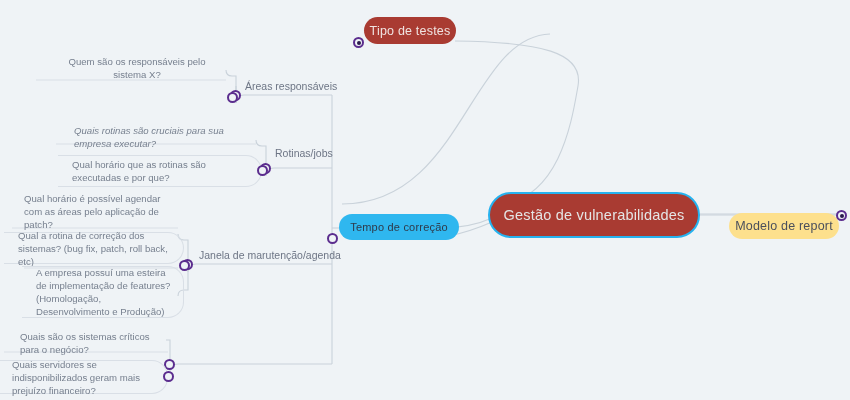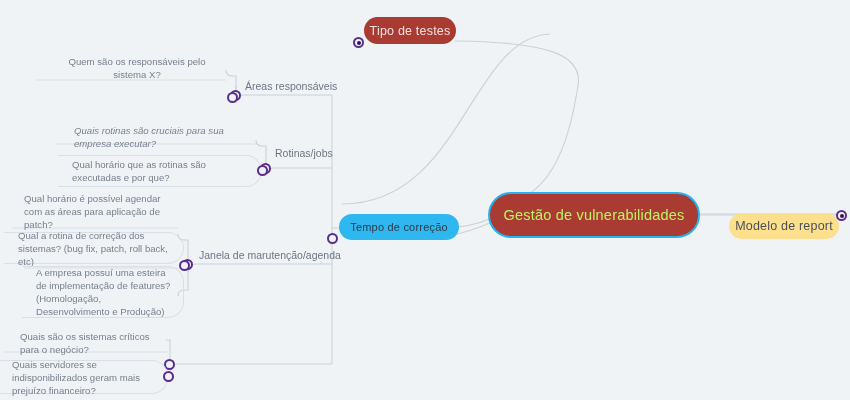--- a/index.html
+++ b/index.html
@@ -12,21 +12,21 @@
   #canvas{position:relative;width:850px;height:400px;}
   svg.links{position:absolute;left:0;top:0;width:850px;height:400px;}
 
   
   .pill{
     position:absolute;display:flex;align-items:center;justify-content:center;
     border-radius:999px;white-space:nowrap;box-sizing:border-box;
     letter-spacing:.2px;
   }
   .pill-central{
-    background:#a93b32;color:#bef264;font-size:14.5px;
+    background:#a93b32;color:#e5e5e5;font-size:14.5px;
     border:2px solid #26b2ef;
     box-shadow:0 0 0 0 rgba(0,0,0,0);
   }
   .pill-red{background:#a93b32;color:#f0e3e1;font-size:12.5px;}
   .pill-blue{background:#2fb7ef;color:#2f3a4a;font-size:11px;}
   .pill-yellow{background:#fde08d;color:#4a4f5c;font-size:12.5px;}
 
   
   .branch-label{
     position:absolute;font-size:10.5px;color:#6d7585;white-space:nowrap;
@@ -166,21 +166,21 @@
   <div class="leaf plain" style="left:60px;top:122px;width:188px;height:30px;font-style:italic;">
     <span>Quais rotinas são cruciais para sua empresa executar?</span>
   </div>
 
   <div class="leaf capsule" style="left:58px;top:155px;width:204px;height:32px;">
     <span>Qual horário que as rotinas são executadas e por que?</span>
   </div>
   <div class="dot" style="left:257px;top:165px;"></div>
 
   <div class="leaf plain" style="left:10px;top:196px;width:180px;height:30px;">
-    <span>Qual horário é possível agendar com as áreas para aplicação de patch?</span>
+    <span>Qual horário é possível agendar com as áreas pelo aplicação de patch?</span>
   </div>
 
   <div class="leaf capsule" style="left:4px;top:232px;width:180px;height:32px;">
     <span>Qual a rotina de correção dos sistemas? (bug fix, patch, roll back, etc)</span>
   </div>
 
   <div class="leaf capsule" style="left:22px;top:266px;width:162px;height:52px;">
     <span>A empresa possuí uma esteira de implementação de features? (Homologação, Desenvolvimento e Produção)</span>
   </div>
   <div class="dot" style="left:179px;top:260px;"></div>

